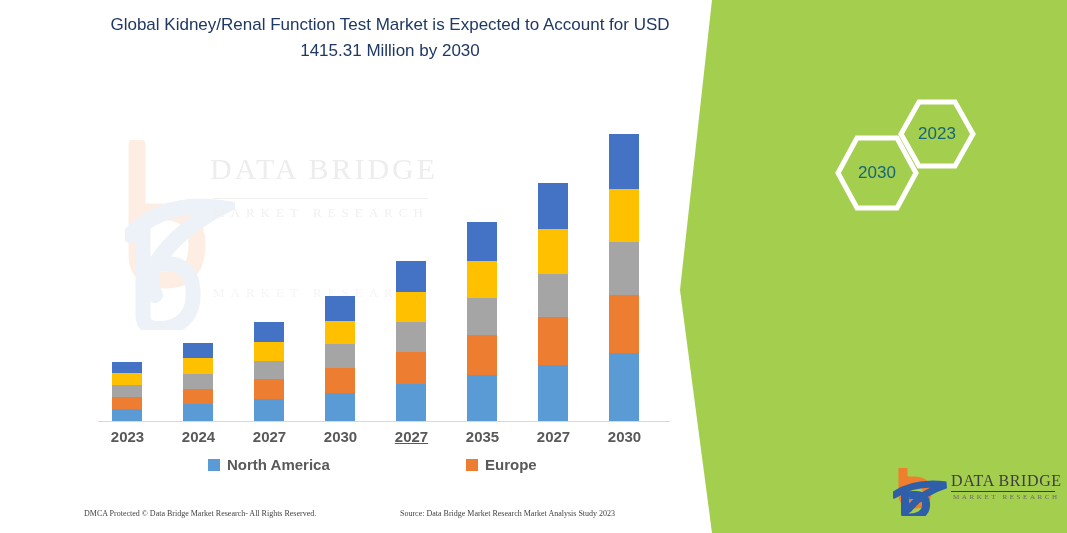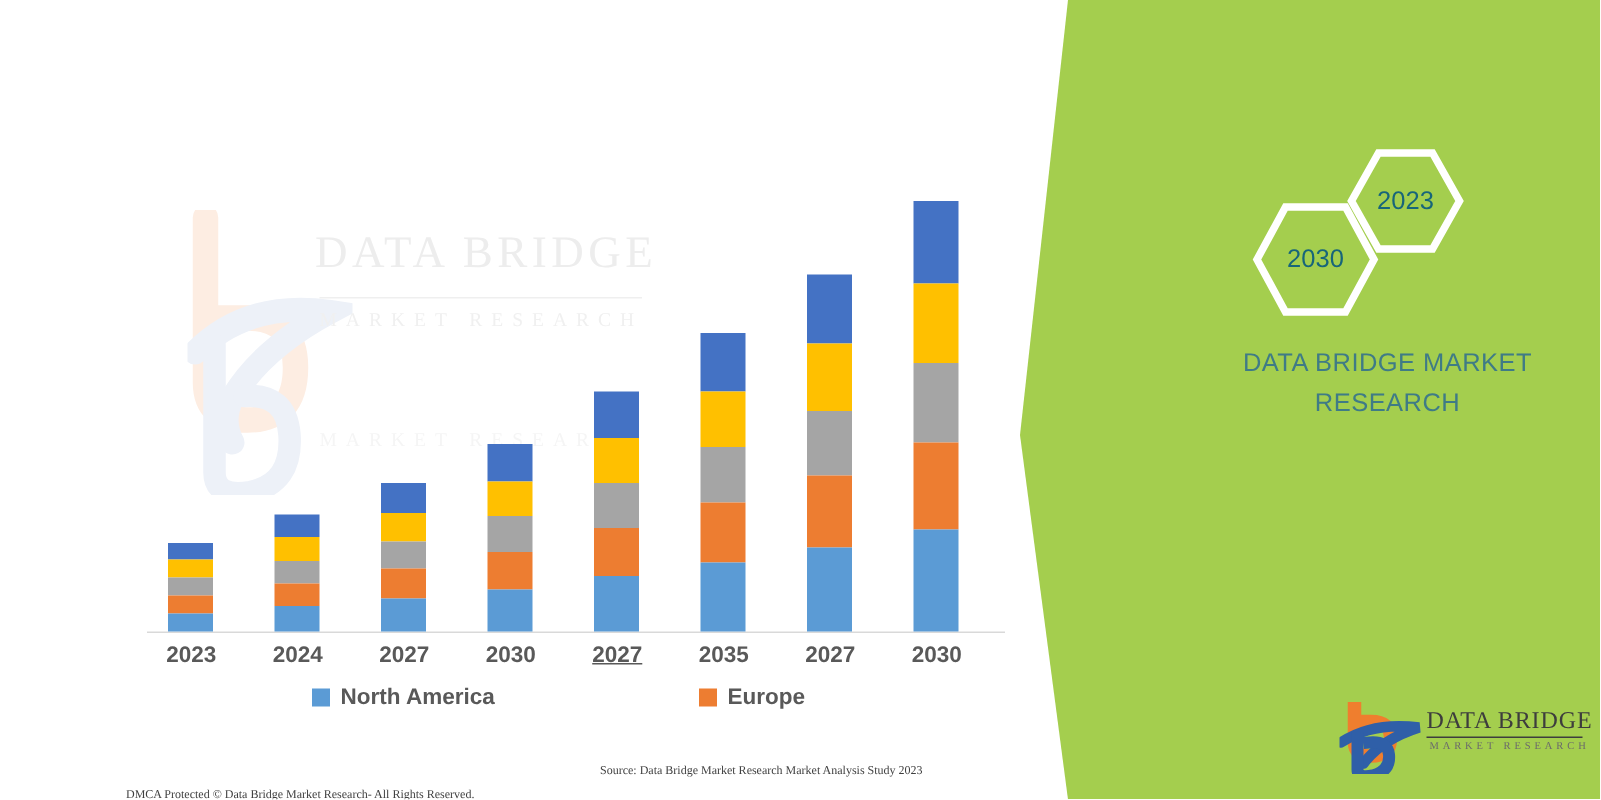--- a/index.html
+++ b/index.html
@@ -231,36 +231,36 @@
   #legend-1 { left: 368px; }
 
   
   .footer-left {
     position: absolute;
     left: 84px;
     top: 509px;
     color: #3F3F3F;
     font-size: 8px;
     font-family: "Liberation Serif", serif;
-    margin-top: 16px;
   }
   .footer-right {
     position: absolute;
     left: 400px;
     top: 509px;
     color: #3F3F3F;
     font-size: 8px;
     font-family: "Liberation Serif", serif;
   }
 </style>
 </head>
 <body>
 
 <div id="page">
 
+  <div class="chart-title">Global Kidney/Renal Function Test Market is Expected to Account for USD 1415.31 Million by 2030</div>
 
   <div class="watermark">
     <svg width="110" height="190" viewBox="0 0 110 190">
       <path d="M12 5 L12 115 Q12 140 40 140 Q72 140 72 105 Q72 72 40 72 L18 72" fill="none" stroke="#FDEDE2" stroke-width="17" stroke-linecap="round"></path>
       <path d="M5 95 Q40 60 95 68 Q50 92 30 125 Q22 140 30 155" fill="none" stroke="#EDF1F8" stroke-width="16" stroke-linecap="round"></path>
       <path d="M18 90 L18 175 Q18 192 42 188 Q70 182 68 150 Q66 122 38 124" fill="none" stroke="#EDF1F8" stroke-width="15" stroke-linecap="round"></path>
     </svg>
     <div class="wm-text">DATA BRIDGE</div>
     <div class="wm-rule"></div>
     <div class="wm-sub">MARKET RESEARCH</div>
@@ -362,21 +362,20 @@
     <div class="hex-label">2030</div>
   </div>
 
   <div class="hex" id="hex-2023">
     <svg width="80" height="72" viewBox="0 0 80 72">
       <polygon points="22,4 58,4 76,36 58,68 22,68 4,36" fill="none" stroke="#FFFFFF" stroke-width="5"></polygon>
     </svg>
     <div class="hex-label">2023</div>
   </div>
 
-  <div class="dbmr-text">DATA BRIDGE MARKET RESEARCH</div>
 
   <div class="brand-logo">
     <svg class="mark" width="56" height="48" viewBox="0 0 56 48">
       <path d="M10 3 L10 27 Q10 36 21 36 Q34 36 34 24 Q34 13 21 13 L14 13" fill="none" stroke="#EF7E2E" stroke-width="9" stroke-linecap="square"></path>
       <path d="M1 27 Q22 13 53 17 Q28 25 16 41" fill="none" stroke="#2F5FA8" stroke-width="7" stroke-linecap="round"></path>
       <path d="M12 24 L12 45 Q12 51 22 49 Q34 46 33 35 Q32 26 20 27" fill="none" stroke="#2F5FA8" stroke-width="8" stroke-linecap="square"></path>
     </svg>
     <div class="wordmark">DATA BRIDGE</div>
     <div class="rule"></div>
     <div class="subwordmark">MARKET  RESEARCH</div>

